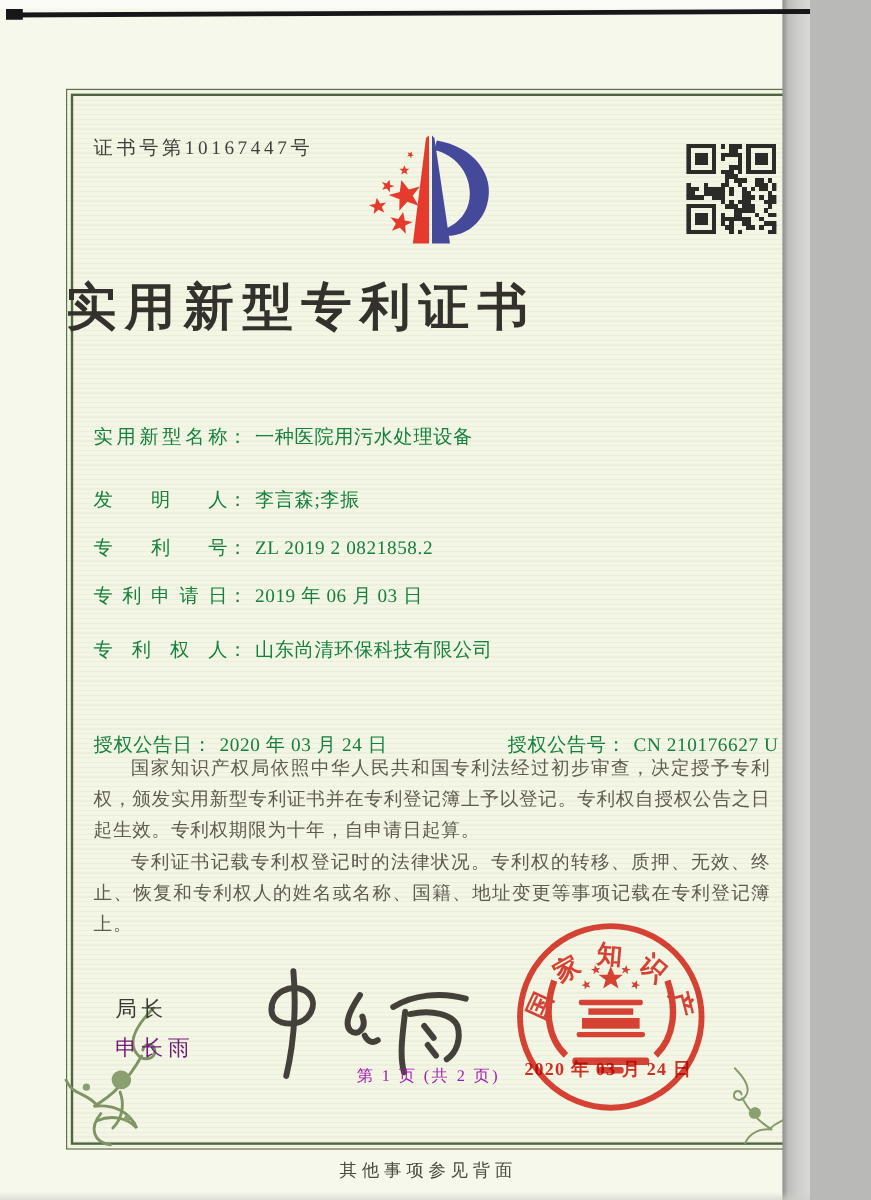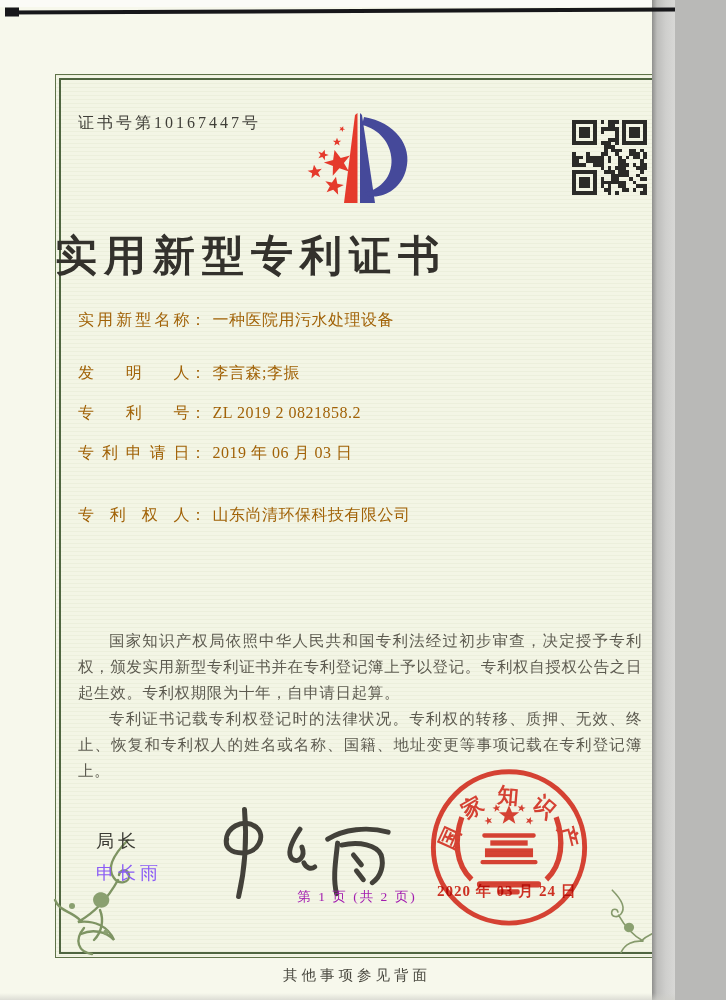--- a/index.html
+++ b/index.html
@@ -25,33 +25,33 @@
 
   .orn{position:absolute;z-index:3;}
 
   
   .cert-no{position:absolute;left:78px;top:113px;font-size:16px;letter-spacing:3px;color:#403f39;z-index:4;}
   .logo{position:absolute;left:287px;top:99px;width:150px;height:120px;z-index:4;}
   .qr{position:absolute;left:572px;top:120px;width:75px;height:75px;z-index:4;}
   .title{position:absolute;left:55px;top:228px;width:604px;text-align:left;
     font-size:42px;font-weight:700;letter-spacing:7px;color:#33312c;z-index:4;}
 
-  .row{position:absolute;left:78px;font-size:16px;color:#a16207;white-space:nowrap;z-index:4;letter-spacing:.5px;}
+  .row{position:absolute;left:78px;font-size:16px;color:#15803d;white-space:nowrap;z-index:4;letter-spacing:.5px;margin-top:44px;}
   .lab{display:inline-block;width:112px;text-align:justify;text-align-last:justify;}
   .val{margin-left:6px;}
   .grant2{position:absolute;left:345px;top:0;}
-  .r1{top:310px}.r2{top:363px}.r3{top:403px}.r4{top:443px}.r5{top:505px}.r6{top:525px}.r7{top:567px}
+  .r1{top:310px}.r2{top:363px}.r3{top:403px}.r4{top:443px}.r5{top:488px}.r6{top:525px}.r7{top:567px}
 
   .paras{position:absolute;left:78px;top:599px;width:564px;z-index:4;color:#5d5b50;
     font-size:15.5px;line-height:26px;text-align:justify;letter-spacing:.6px;margin-top:29px;}
   .paras p{margin:0;text-indent:2em;}
 
   .sig-title{position:absolute;left:96px;top:829px;font-size:18px;letter-spacing:4px;color:#3a3a33;
     font-family:"Liberation Sans","DejaVu Sans",sans-serif;z-index:4;text-align:right;}
-  .sig-name{position:absolute;left:96px;top:861px;font-size:18px;letter-spacing:4px;color:#8b5cf6;
+  .sig-name{position:absolute;left:96px;top:861px;font-size:18px;letter-spacing:4px;color:#701a75;
     font-family:Liberation Serif, serif;z-index:4;}
   .signature{position:absolute;left:193px;top:803px;width:208px;height:100px;z-index:4;}
 
   .seal{position:absolute;left:420px;top:762px;width:178px;height:178px;z-index:5;
     mix-blend-mode:multiply;opacity:.93;}
   .seal-date{position:absolute;left:437px;top:882px;width:170px;font-size:15px;font-weight:700;
     color:#d93327;letter-spacing:1px;z-index:6;mix-blend-mode:multiply;white-space:nowrap;}
 
   .footer-page{position:absolute;left:55px;top:888px;width:604px;text-align:center;
     font-size:13.5px;color:#a21caf;letter-spacing:2px;z-index:4;}
@@ -257,20 +257,26 @@
   </div>
   <div class="row r3">
     <span class="lab">专利号</span><span>：</span><span class="val">ZL 2019 2 0821858.2</span>
   </div>
   <div class="row r4">
     <span class="lab">专利申请日</span><span>：</span><span class="val">2019 年 06 月 03 日</span>
   </div>
   <div class="row r5">
     <span class="lab">专利权人</span><span>：</span><span class="val">山东尚清环保科技有限公司</span>
   </div>
+  <div class="row r7">
+    <span>授权公告日</span><span>：</span><span class="val">2020 年 03 月 24 日</span>
+    <span class="grant2">
+      <span>授权公告号</span><span>：</span><span class="val">CN 210176627 U</span>
+    </span>
+  </div>
 
   <div class="paras">
     <p>国家知识产权局依照中华人民共和国专利法经过初步审查，决定授予专利权，颁发实用新型专利证书并在专利登记簿上予以登记。专利权自授权公告之日起生效。专利权期限为十年，自申请日起算。</p>
     <p>专利证书记载专利权登记时的法律状况。专利权的转移、质押、无效、终止、恢复和专利权人的姓名或名称、国籍、地址变更等事项记载在专利登记簿上。</p>
   </div>
 
   <div class="sig-title">局长</div>
   <div class="sig-name">申长雨</div>
 
   <svg class="signature" viewBox="0 0 210 100" fill="none" stroke="#2b2923" stroke-width="5" stroke-linecap="round" stroke-linejoin="round" opacity=".88">

